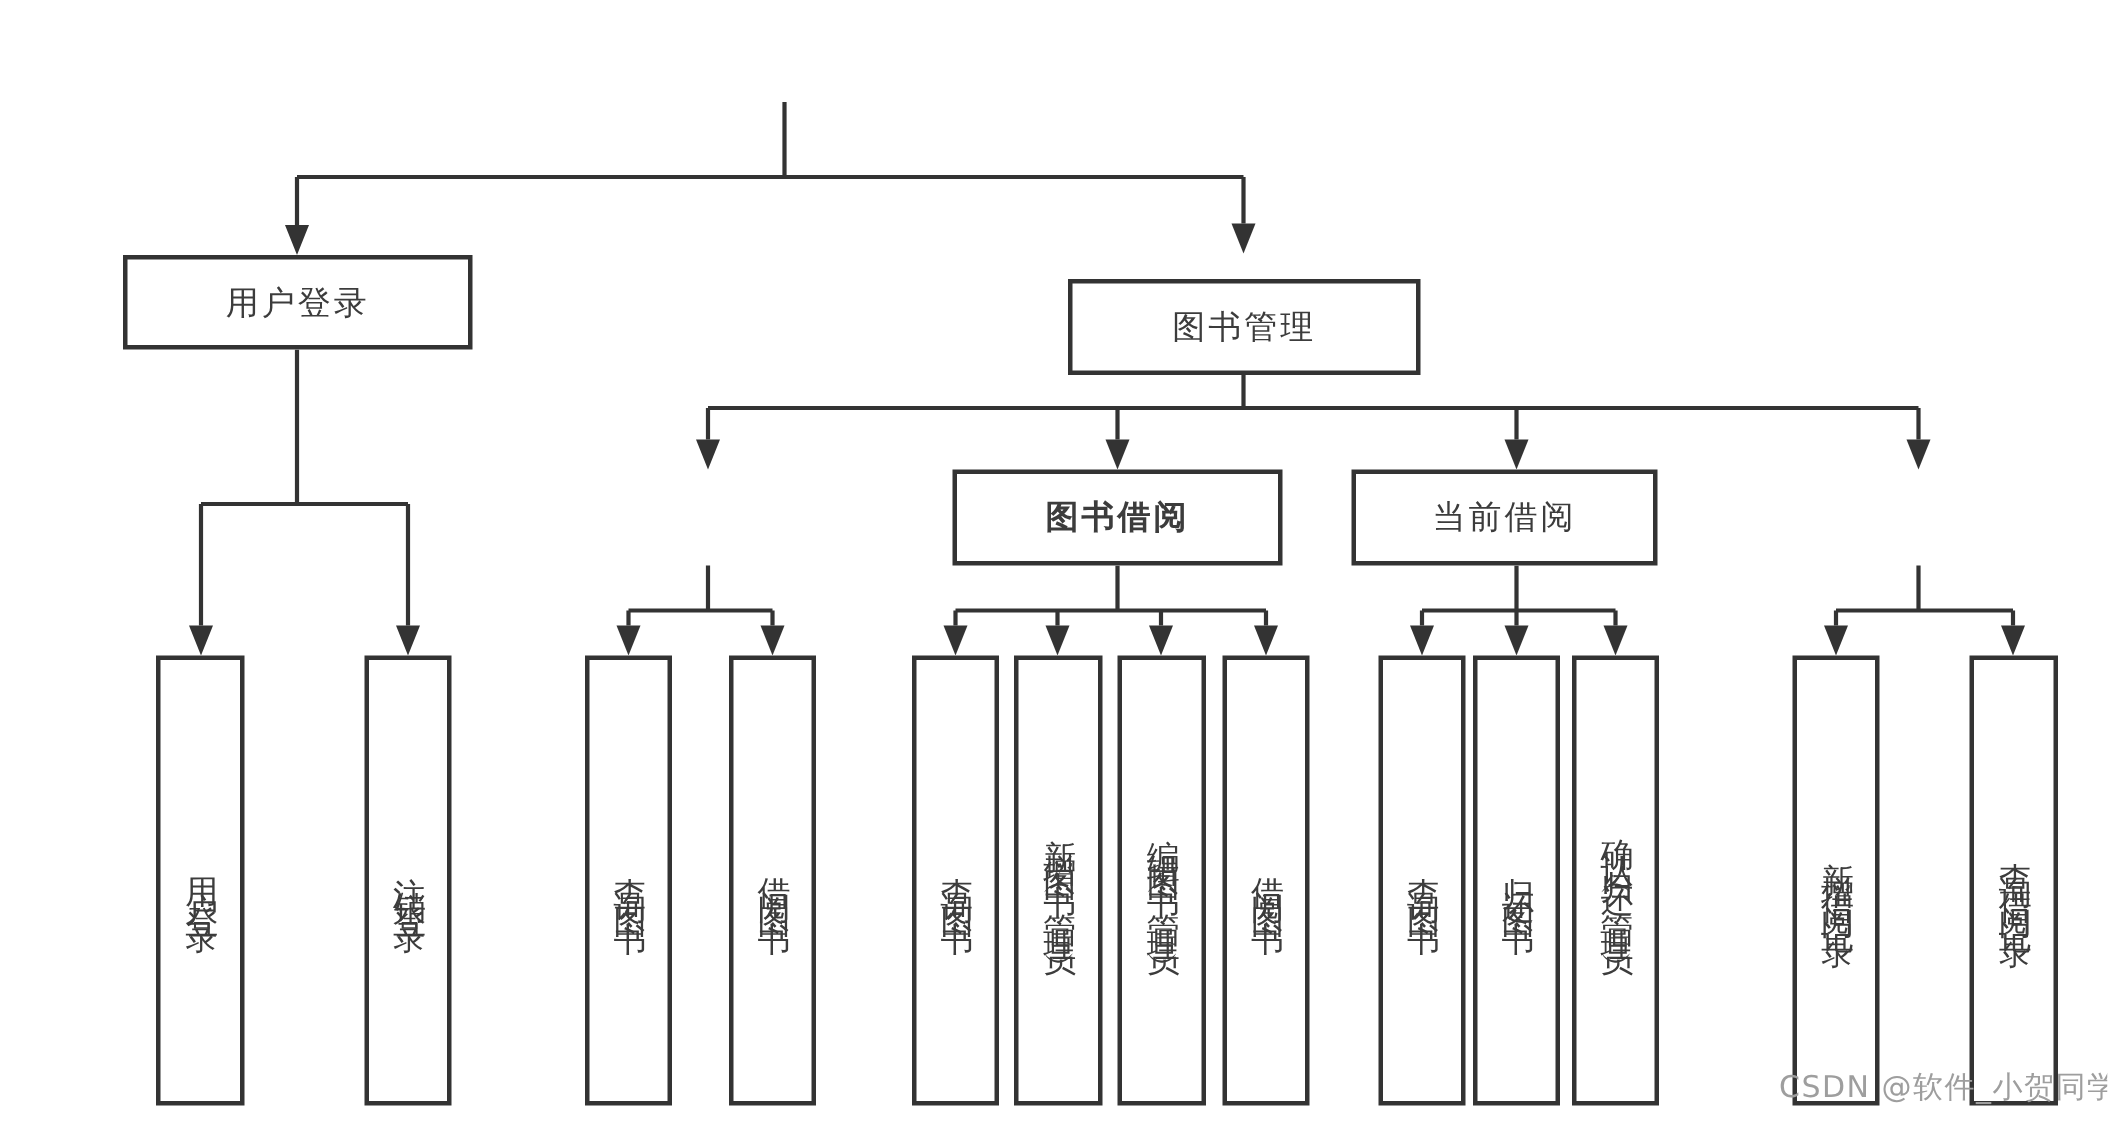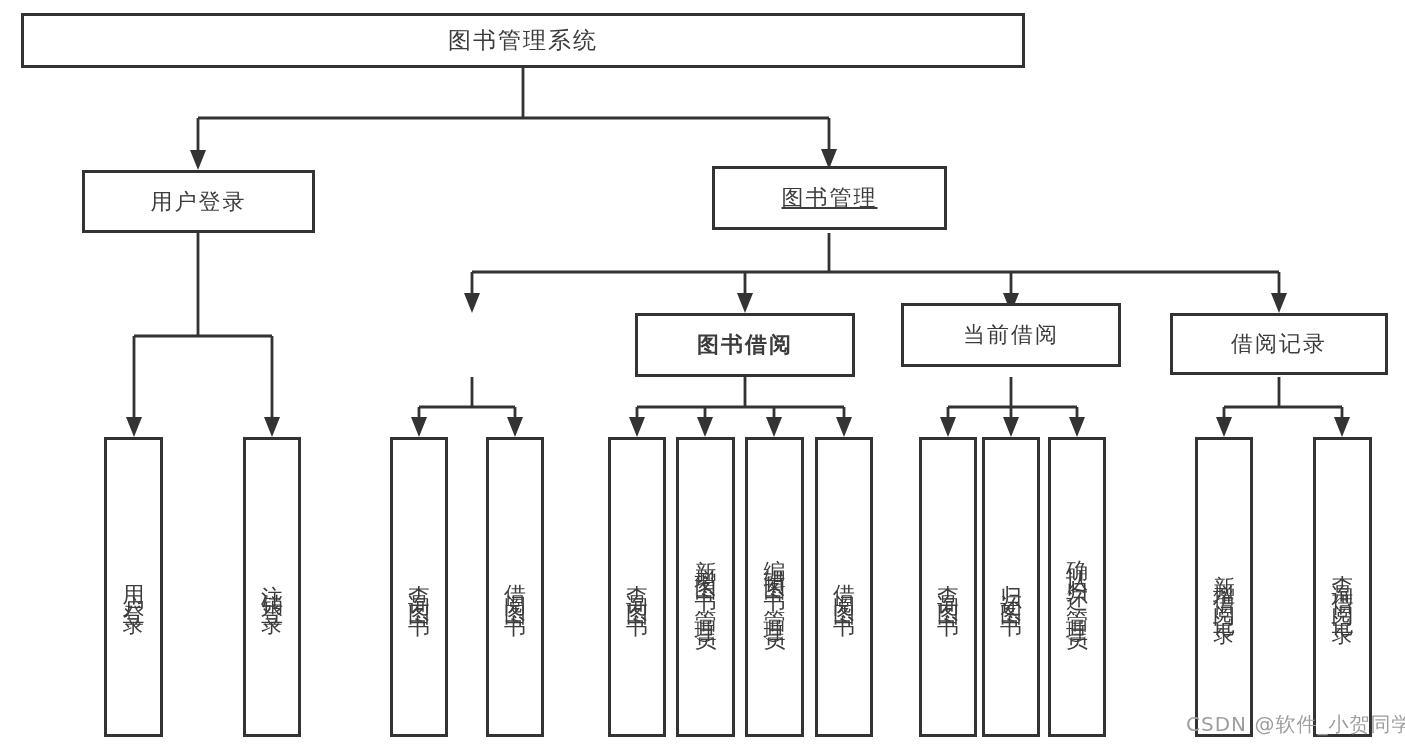--- a/index.html
+++ b/index.html
@@ -106,28 +106,26 @@
       <polygon points="766,417 782,417 774,437"></polygon>
       <polygon points="836,417 852,417 844,437"></polygon>
       <polygon points="940,417 956,417 948,437"></polygon>
       <polygon points="1003,417 1019,417 1011,437"></polygon>
       <polygon points="1069,417 1085,417 1077,437"></polygon>
       <polygon points="1216,417 1232,417 1224,437"></polygon>
       <polygon points="1334,417 1350,417 1342,437"></polygon>
     </g>
   </svg>
 
-  <div class="node root" style="left:21px; top:13px; width:1004px; height:55px;">图书管理系统</div>
 
   <div class="node" style="left:82px; top:170px; width:233px; height:63px;">用户登录</div>
-  <div class="node" style="left:712px; top:166px; width:235px; height:64px;text-decoration:underline;">图书管理</div>
+  <div class="node" style="left:712px; top:186px; width:235px; height:64px;">图书管理</div>
 
   <div class="node" style="left:635px; top:313px; width:220px; height:64px;font-weight:bold;">图书借阅</div>
-  <div class="node" style="left:901px; top:303px; width:220px; height:64px;">当前借阅</div>
-  <div class="node" style="left:1170px; top:313px; width:218px; height:62px;">借阅记录</div>
+  <div class="node" style="left:901px; top:313px; width:204px; height:64px;">当前借阅</div>
 
   <div class="leaf" style="left:104px; width:59px;">
     <span>用户登录</span>
   </div>
   <div class="leaf" style="left:243px; width:58px;">
     <span>注销登录</span>
   </div>
   <div class="leaf" style="left:390px; width:58px;">
     <span>查询图书</span>
   </div>

